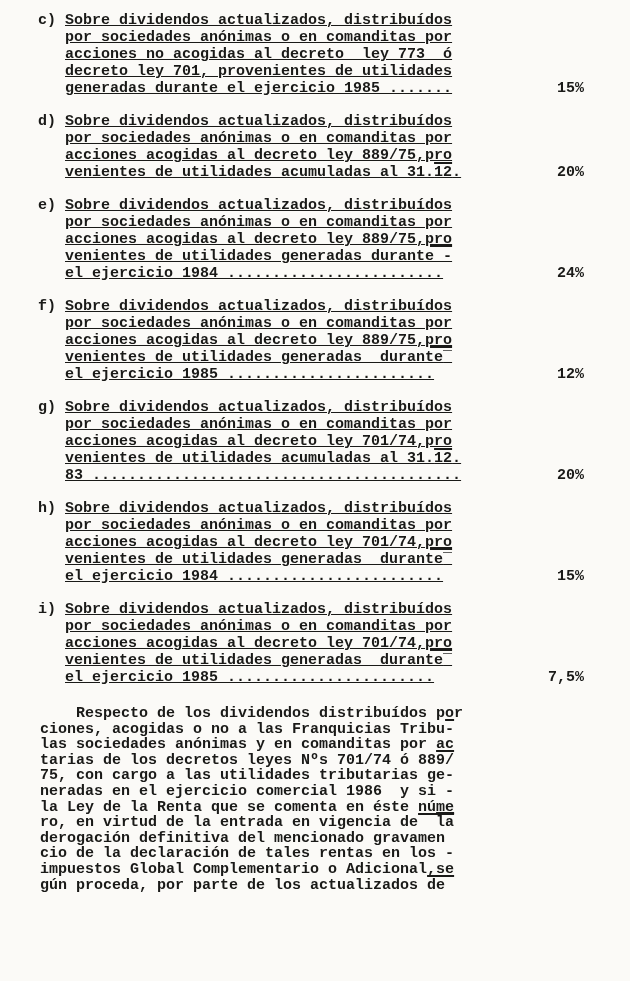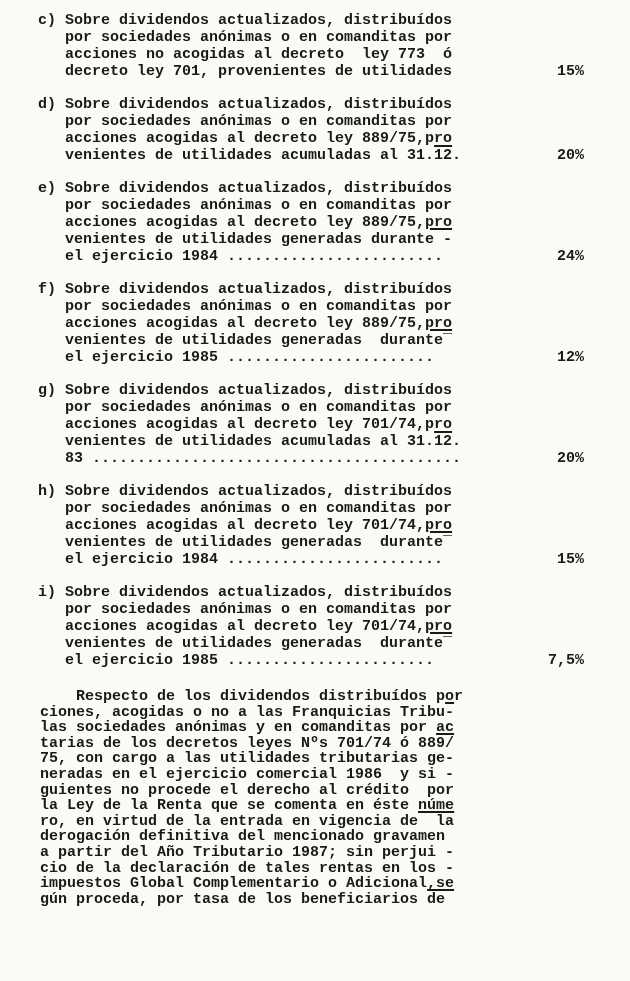--- a/index.html
+++ b/index.html
@@ -25,20 +25,21 @@
     margin-bottom: 16px;
     line-height: 17px;
   }
   .item-label {
     flex: none;
     width: 27px;
     white-space: pre;
   }
   .item-body {
     flex: none;
+    text-decoration: underline;
   }
   .line {
     white-space: pre;
   }
   .rate {
     margin-left: auto;
     align-self: flex-end;
     white-space: pre;
   }
   .para {
@@ -61,20 +62,21 @@
 
 <div class="page" style="background: rgb(251, 250, 247); color: rgb(26, 26, 24);">
   <div id="items">
       <div class="item">
         <div class="item-label">c)</div>
         <div class="item-body">
           <div class="line"><span>Sobre dividendos actualizados, distribuídos</span></div>
           <div class="line"><span>por sociedades anónimas o en comanditas por</span></div>
           <div class="line"><span>acciones no acogidas al decreto  ley 773  ó</span></div>
           <div class="line"><span>decreto ley 701, provenientes de utilidades</span></div>
+          <div class="line"><span>generadas durante el ejercicio 1985 .......</span></div>
         </div>
         <div class="rate">15%</div>
       </div>
       <div class="item">
         <div class="item-label">d)</div>
         <div class="item-body">
           <div class="line"><span>Sobre dividendos actualizados, distribuídos</span></div>
           <div class="line"><span>por sociedades anónimas o en comanditas por</span></div>
           <div class="line"><span>acciones acogidas al decreto ley 889/75,pro</span></div>
           <div class="line"><span>venientes de utilidades acumuladas al 31.</span><span class="o">12</span><span>.</span></div>
@@ -137,22 +139,20 @@
         <div class="rate">7,5%</div>
       </div>
     </div>
   <div id="paragraph" class="para">
       <div class="line"><span>    Respecto de los dividendos distribuídos por</span></div>
       <div class="line"><span>ciones, acogidas o no a las Franquicias Tribu</span><span class="o">-</span></div>
       <div class="line"><span>las sociedades anónimas y en comanditas por </span><span class="u">ac</span></div>
       <div class="line"><span>tarias de los decretos leyes Nºs 701/74 ó 889/</span></div>
       <div class="line"><span>75, con cargo a las utilidades tributarias ge-</span></div>
       <div class="line"><span>neradas en el ejercicio comercial 1986  y si -</span></div>
-      <div class="line"><span>guientes no procede el derecho al crédito  por</span></div>
       <div class="line"><span>la Ley de la Renta que se comenta en éste </span><span class="u">núme</span></div>
       <div class="line"><span>ro, en virtud de la entrada en vigencia de  </span><span class="o">la</span></div>
       <div class="line"><span>derogación definitiva del mencionado gravamen</span></div>
-      <div class="line"><span>a partir del Año Tributario 1987; sin perjui -</span></div>
       <div class="line"><span>cio de la declaración de tales rentas en los -</span></div>
       <div class="line"><span>impuestos Global Complementario o Adicional,</span><span class="u">se</span></div>
-      <div class="line"><span>gún proceda, por tasa de los beneficiarios </span><span class="o">de</span></div>
+      <div class="line"><span>gún proceda, por parte de los actualizados </span><span class="o">de</span></div>
     </div>
 </div>
 
 </body></html>

